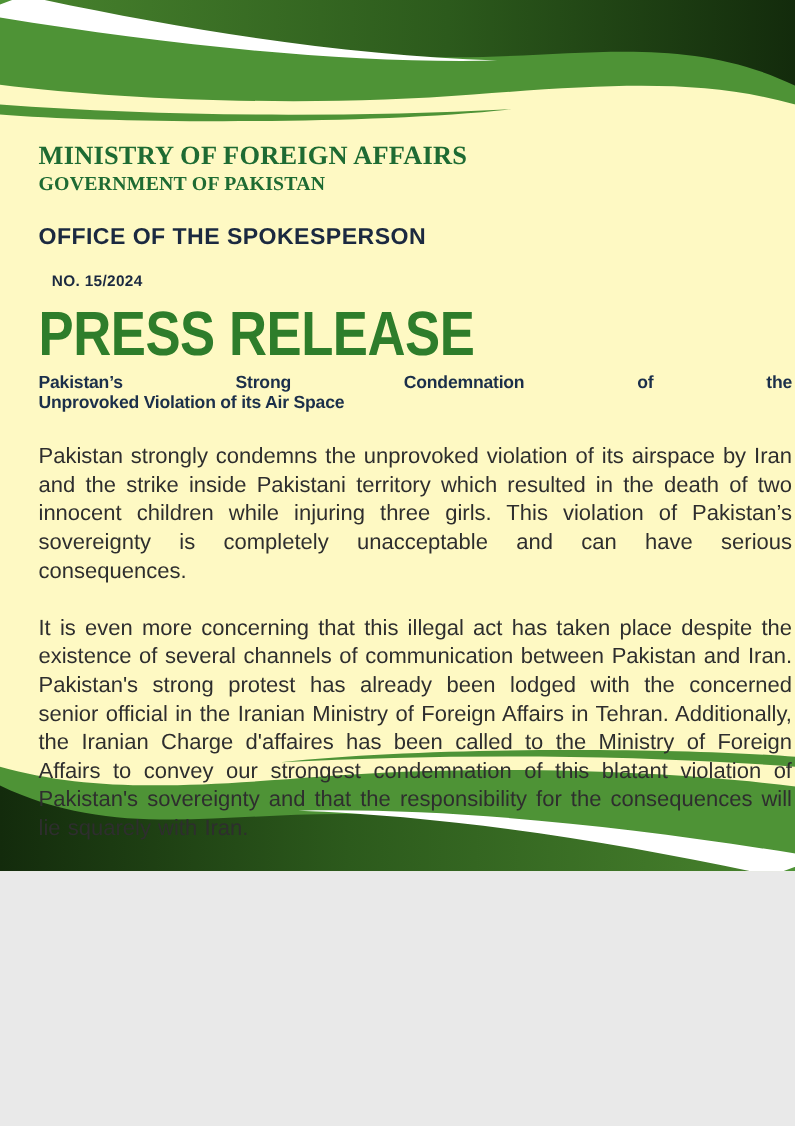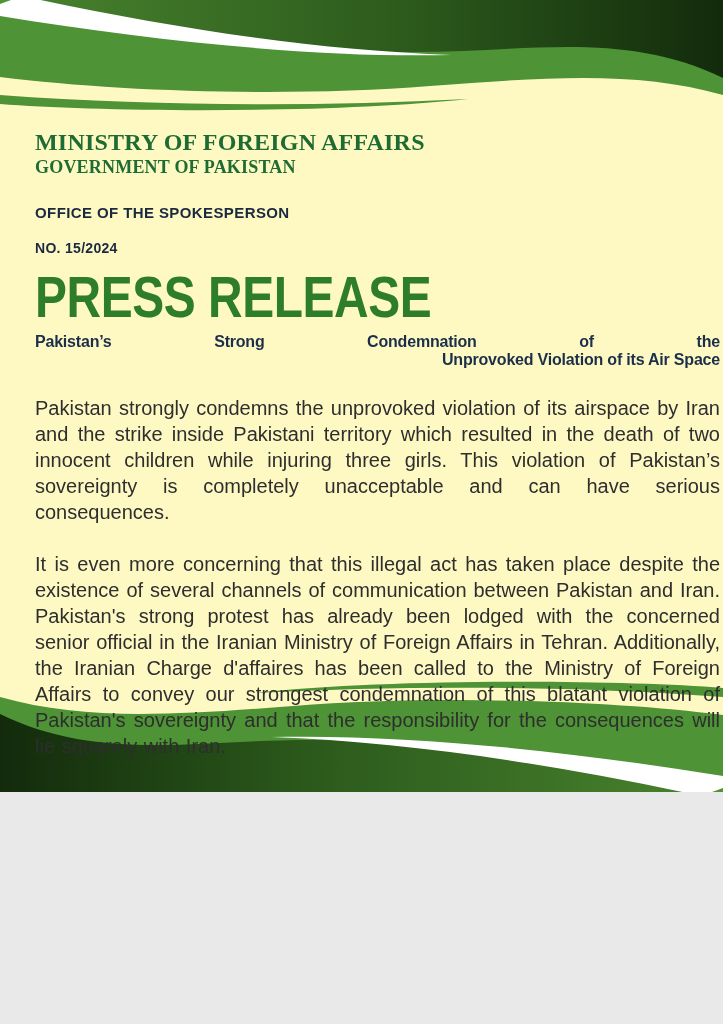--- a/index.html
+++ b/index.html
@@ -22,40 +22,40 @@
     font-family:"Liberation Serif", serif;
     font-weight:700;color:#1e6b33;
     font-size:24px;line-height:1.08;margin:0;letter-spacing:.2px;
   }
   .government{
     font-family:"Liberation Serif", serif;
     font-weight:700;color:#1e6b33;
     font-size:18px;line-height:1.1;margin:2px 0 0 0;letter-spacing:.2px;
   }
   .office{
-    font-weight:700;color:#1b2940;font-size:15px;
+    font-weight:700;color:#1b2940;font-size:21px;
     margin-top:26px;letter-spacing:.4px;
   }
   .release-no{
     font-weight:700;color:#1b2940;font-size:14px;
-    margin-top:19px;letter-spacing:.3px;
+    margin-top:19px;letter-spacing:.3px;margin-left:12px;
   }
   .press-release{
     display:inline-block;
     color:#2e7d2b;font-weight:800;font-size:57px;line-height:1;
     letter-spacing:-0.5px;
     transform:scaleX(0.84);transform-origin:left center;
     margin-top:13px;white-space:nowrap;
   }
   .subtitle{
     color:#1b2f4a;font-weight:700;font-size:16px;line-height:1.16;
     margin-top:7px;letter-spacing:-0.2px;
   }
   .subtitle .l1{text-align:justify;text-align-last:justify;}
-  .subtitle .l2{text-align:right;}
+  .subtitle .l2{text-align:left;}
 
   .bodytext{margin-top:25px;}
   .bodytext p{
     color:#2e2e2e;font-size:20px;line-height:26px;
     text-align:justify;margin:0 0 26px 0;word-spacing:1px;
   }
   .dateline{
     text-align:right;color:#1b2940;font-weight:700;
     font-size:15px;line-height:21px;margin-top:46px;letter-spacing:.3px;
   }

